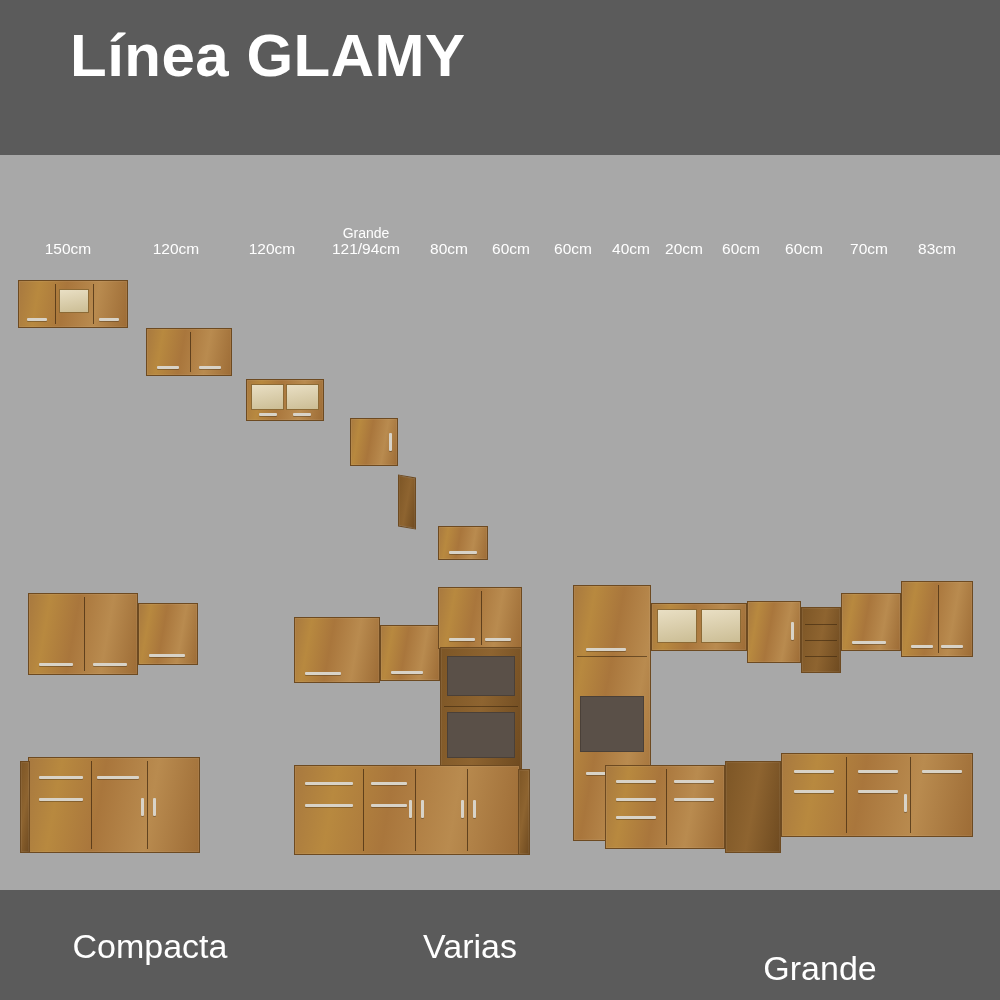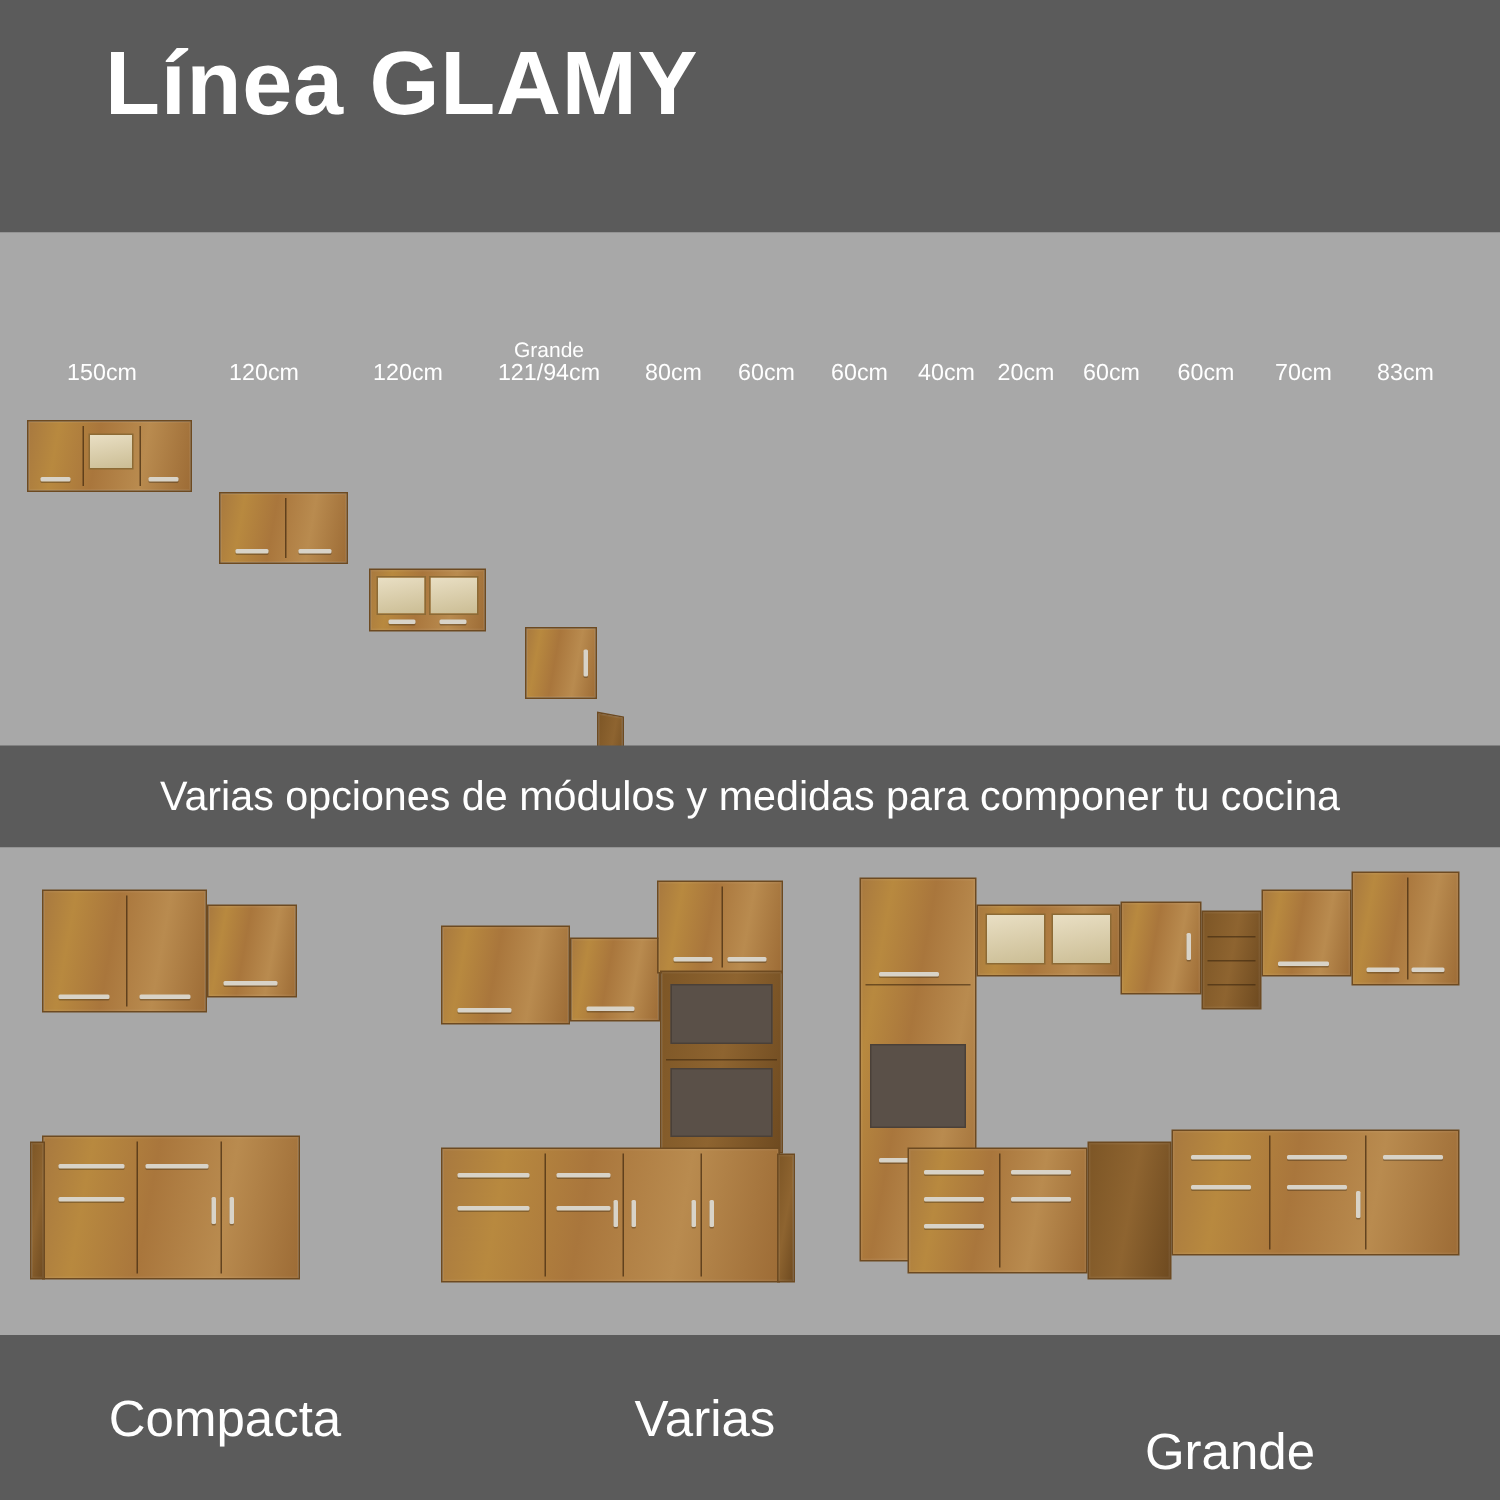--- a/index.html
+++ b/index.html
@@ -228,23 +228,20 @@
 
     <div class="cab" style="left:850px; top:120px; width:54px; height:122px;">
       
       
       
       
     </div>
 
   </div>
 
-  <div class="banner">
-    <span>Varias opciones de módulos y medidas para componer tu cocina</span>
-  </div>
 
   <div class="comps">
 
     <div class="comp" style="left:20px; top:0; width:260px; height:300px;">
 
       <div class="cab" style="position:absolute; left:8px; top:28px; width:110px; height:82px;">
         <div class="door-split" style="left:55px;"></div>
         <div class="handle" style="left:10px; bottom:8px; width:34px;"></div>
         <div class="handle" style="right:10px; bottom:8px; width:34px;"></div>
       </div>

